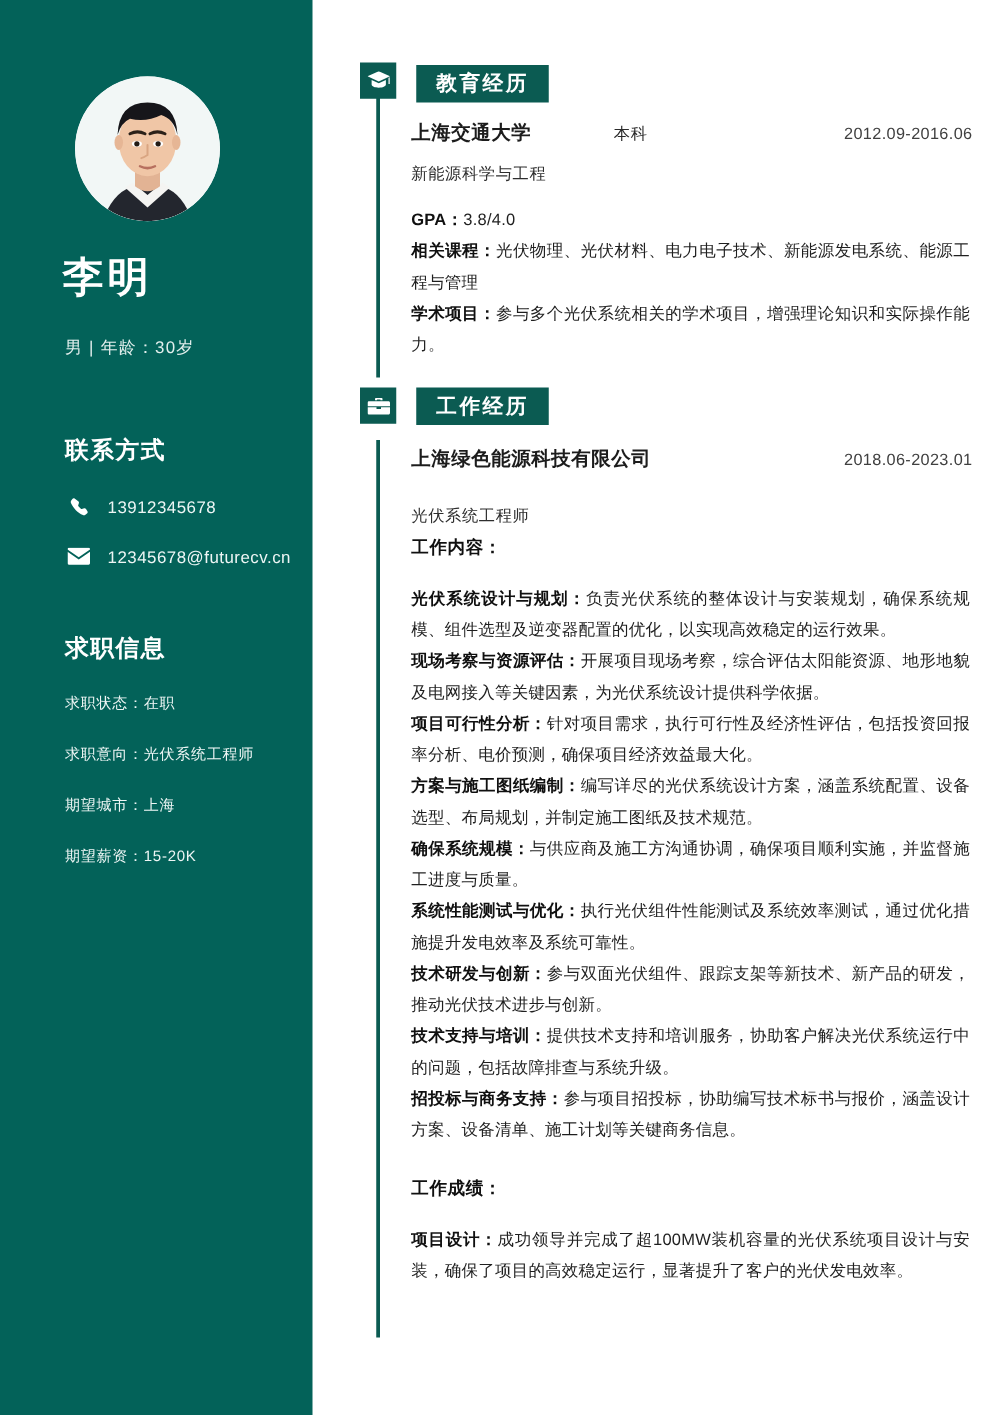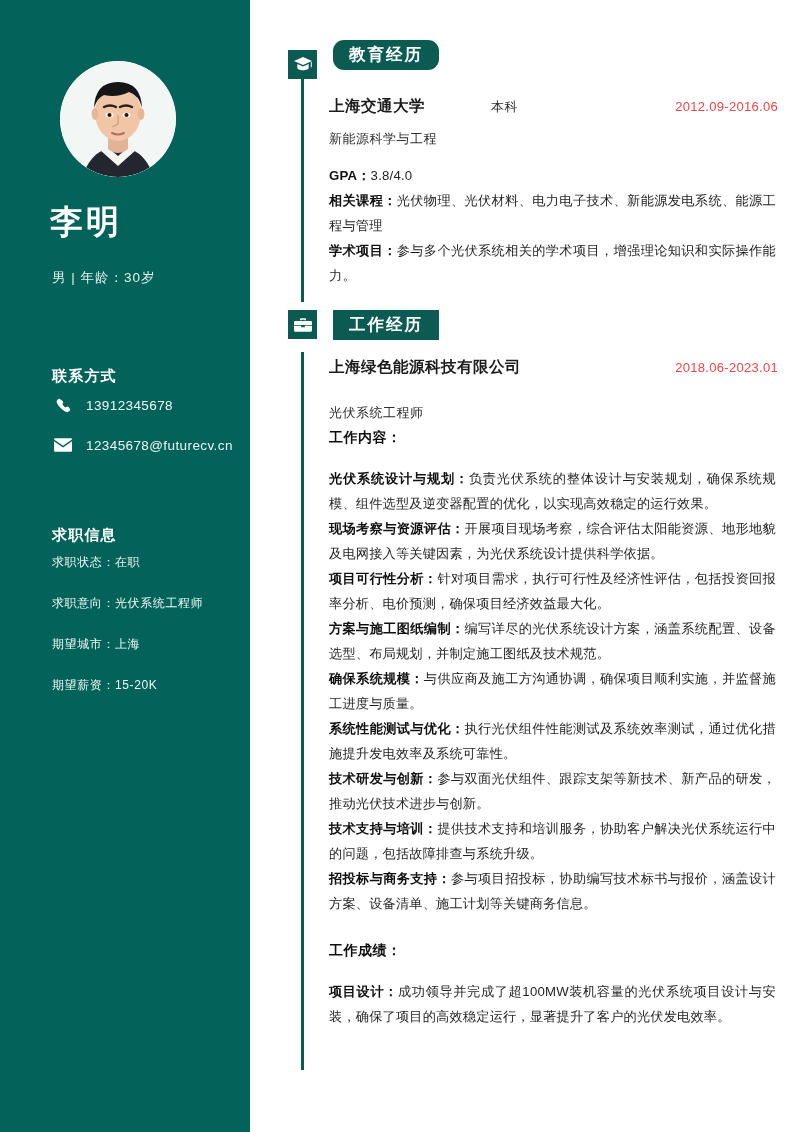--- a/index.html
+++ b/index.html
@@ -63,25 +63,24 @@
     left: 52px;
     top: 269px;
     font-size: 13.5px;
     color: #e3efed;
     letter-spacing: 1px;
   }
 
   .side-heading {
     position: absolute;
     left: 52px;
-    font-size: 15px;
+    font-size: 19px;
     font-weight: 700;
     color: #ffffff;
     letter-spacing: 1.2px;
-    margin-top: 20px;
   }
   .side-heading.contact { top: 347px; }
   .side-heading.jobinfo { top: 506px; }
 
   .contact-row {
     position: absolute;
     left: 54px;
     display: flex;
     align-items: center;
     gap: 14px;
@@ -156,21 +155,21 @@
     height: 30px;
     padding: 0 16px;
     background: #0b5b52;
     color: #ffffff;
     font-size: 16.5px;
     font-weight: 700;
     letter-spacing: 2px;
     display: flex;
     align-items: center;
   }
-  .sec-title.edu { top: 40px; border-radius: 11px; }
+  .sec-title.edu { top: 52px; }
   .sec-title.work { top: 310px; }
 
   .entry-head {
     position: absolute;
     left: 51px;
     right: 22px;
     display: flex;
     align-items: baseline;
   }
   .entry-head.edu { top: 96px; }
@@ -183,21 +182,21 @@
   }
   .degree {
     font-size: 13px;
     color: #2a2a2a;
     margin-left: 66px;
     letter-spacing: 0.5px;
   }
   .daterange {
     margin-left: auto;
     font-size: 13px;
-    color: #ef4444;
+    color: #404040;
     letter-spacing: 0.3px;
   }
   .subrole {
     position: absolute;
     left: 51px;
     font-size: 13px;
     color: #2e2e2e;
     letter-spacing: 0.5px;
   }
   .subrole.edu { top: 130px; }

